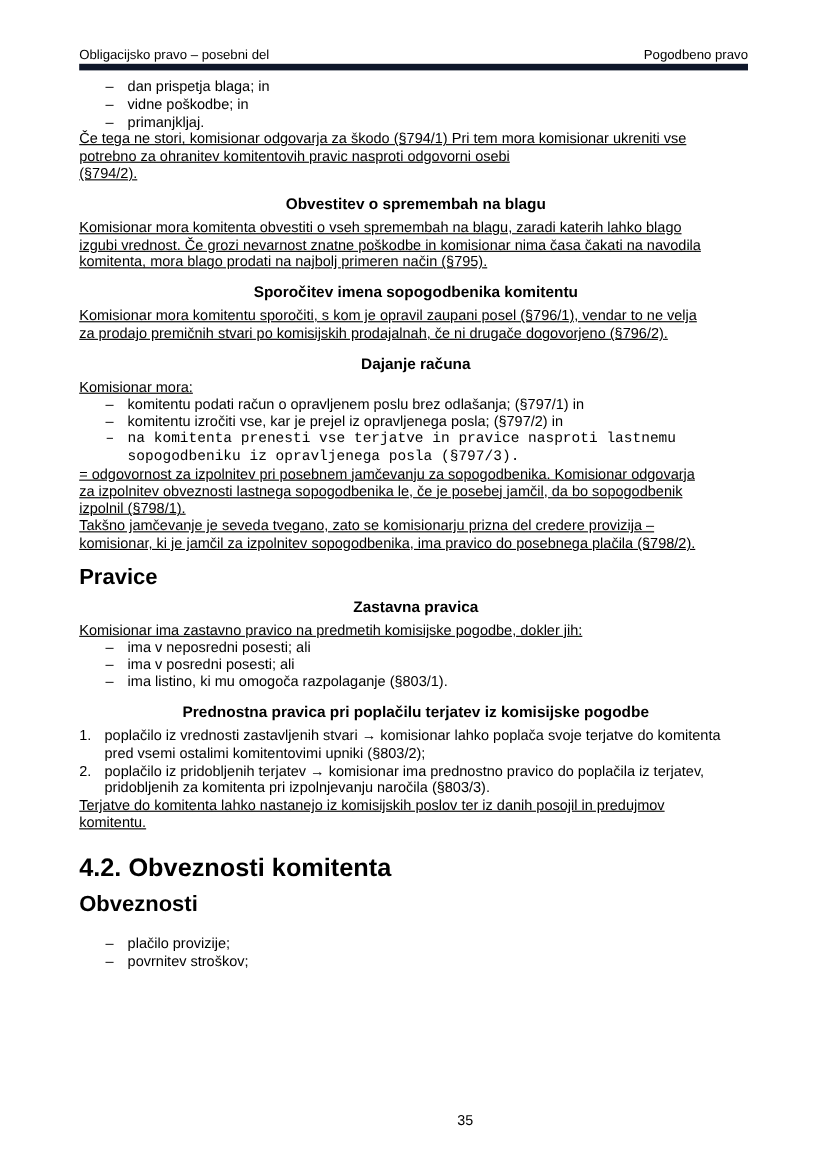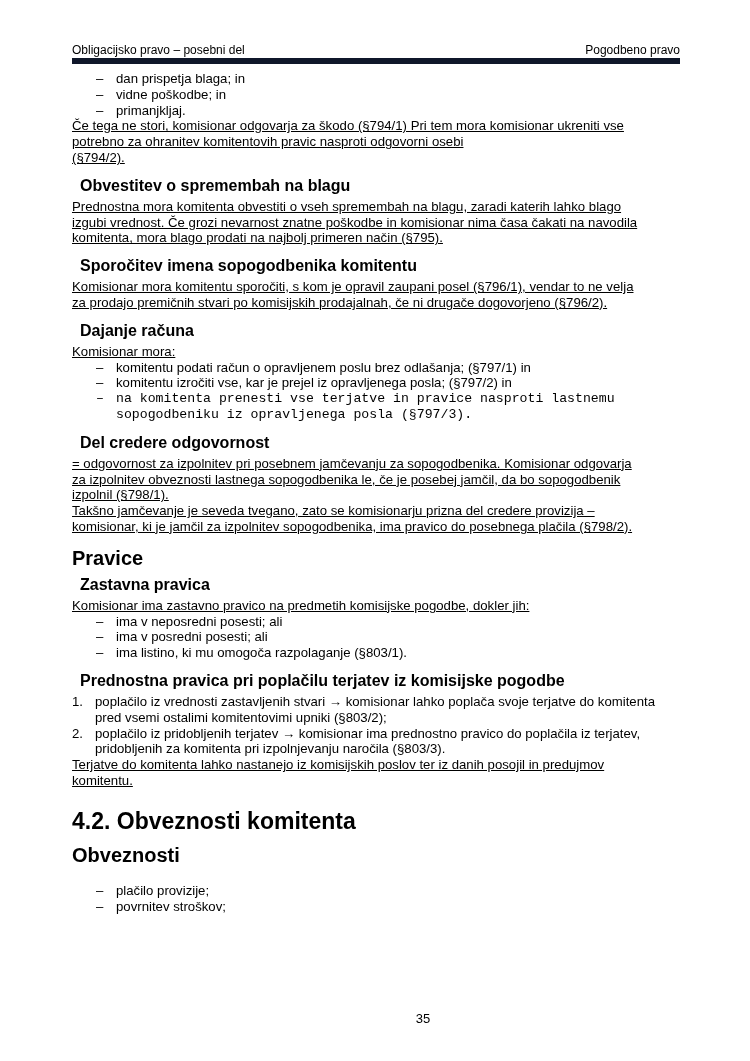--- a/index.html
+++ b/index.html
@@ -18,21 +18,21 @@
     position: absolute; left: 72px; top: 71px; width: 612px;
     font-size: 13.2px; line-height: 15.8px;
   }
   p { margin: 0; text-decoration: underline; }
   ul.dash { list-style: none; margin: 0; padding: 0; }
   ul.dash li { position: relative; padding-left: 44px; }
   ul.dash li::before { content: "\2013"; position: absolute; left: 24px; top: 0; }
   ol.num { margin: 0; padding: 0; list-style: none; }
   ol.num li { position: relative; padding-left: 23px; }
   ol.num li .n { position: absolute; left: 0; top: 0; }
-  h3 { font-size: 16px; font-weight: bold; margin: 11px 0 5px 8px; line-height: 17px; }
+  h3 { font-size: 14px; font-weight: bold; margin: 11px 0 5px 0; line-height: 17px; text-align: center; }
   h2 { font-size: 20px; font-weight: bold; margin: 11px 0 6px 0; line-height: 24px; }
   h1 { font-size: 23px; font-weight: bold; margin: 18px 0 8px 0; line-height: 28px; }
   .page-number {
     position: absolute; top: 1011px; left: 0; width: 750px; text-align: center;
     font-size: 13px;
     padding-left: 48px;
   }
 </style>
 </head>
 <body>
@@ -50,40 +50,39 @@
     <li>primanjkljaj.</li>
   </ul>
   <p>
     <span>Če tega ne stori, komisionar odgovarja za škodo (§794/1) Pri tem mora komisionar ukreniti vse</span><br>
     <span>potrebno za ohranitev komitentovih pravic nasproti odgovorni osebi</span><br>
     <span>(§794/2).</span>
   </p>
 
   <h3>Obvestitev o spremembah na blagu</h3>
   <p>
-    <span>Prednostna mora komitenta obvestiti o vseh spremembah na blagu, zaradi katerih lahko blago</span><br>
+    <span>Komisionar mora komitenta obvestiti o vseh spremembah na blagu, zaradi katerih lahko blago</span><br>
     <span>izgubi vrednost. Če grozi nevarnost znatne poškodbe in komisionar nima časa čakati na navodila</span><br>
     <span>komitenta, mora blago prodati na najbolj primeren način (§795).</span>
   </p>
 
   <h3>Sporočitev imena sopogodbenika komitentu</h3>
   <p>
     <span>Komisionar mora komitentu sporočiti, s kom je opravil zaupani posel (§796/1), vendar to ne velja</span><br>
     <span>za prodajo premičnih stvari po komisijskih prodajalnah, če ni drugače dogovorjeno (§796/2).</span>
   </p>
 
   <h3>Dajanje računa</h3>
   <p>Komisionar mora:</p>
   <ul class="dash">
     <li>komitentu podati račun o opravljenem poslu brez odlašanja; (§797/1) in</li>
     <li>komitentu izročiti vse, kar je prejel iz opravljenega posla; (§797/2) in</li>
     <li style="padding-right:30px;font-family:Liberation Mono, monospace;">na komitenta prenesti vse terjatve in pravice nasproti lastnemu sopogodbeniku iz opravljenega posla (§797/3).</li>
   </ul>
 
-  <h3>Del credere odgovornost</h3>
   <p>
     <span>= odgovornost za izpolnitev pri posebnem jamčevanju za sopogodbenika. Komisionar odgovarja</span><br>
     <span>za izpolnitev obveznosti lastnega sopogodbenika le, če je posebej jamčil, da bo sopogodbenik</span><br>
     <span>izpolnil (§798/1).</span><br>
     <span>Takšno jamčevanje je seveda tvegano, zato se komisionarju prizna del credere provizija –</span><br>
     <span>komisionar, ki je jamčil za izpolnitev sopogodbenika, ima pravico do posebnega plačila (§798/2).</span>
   </p>
 
   <h2>Pravice</h2>
 

